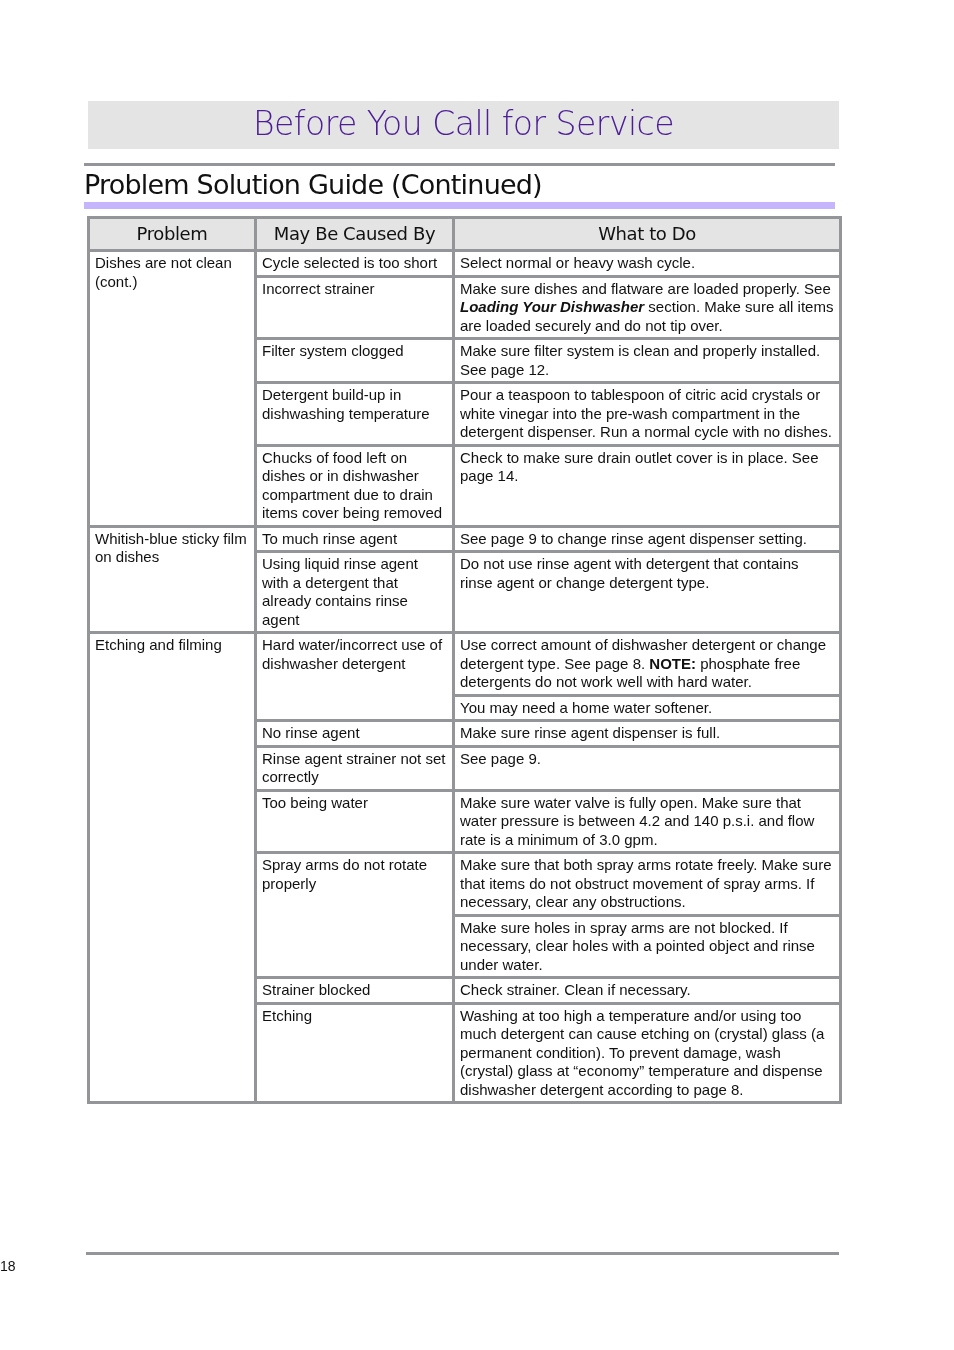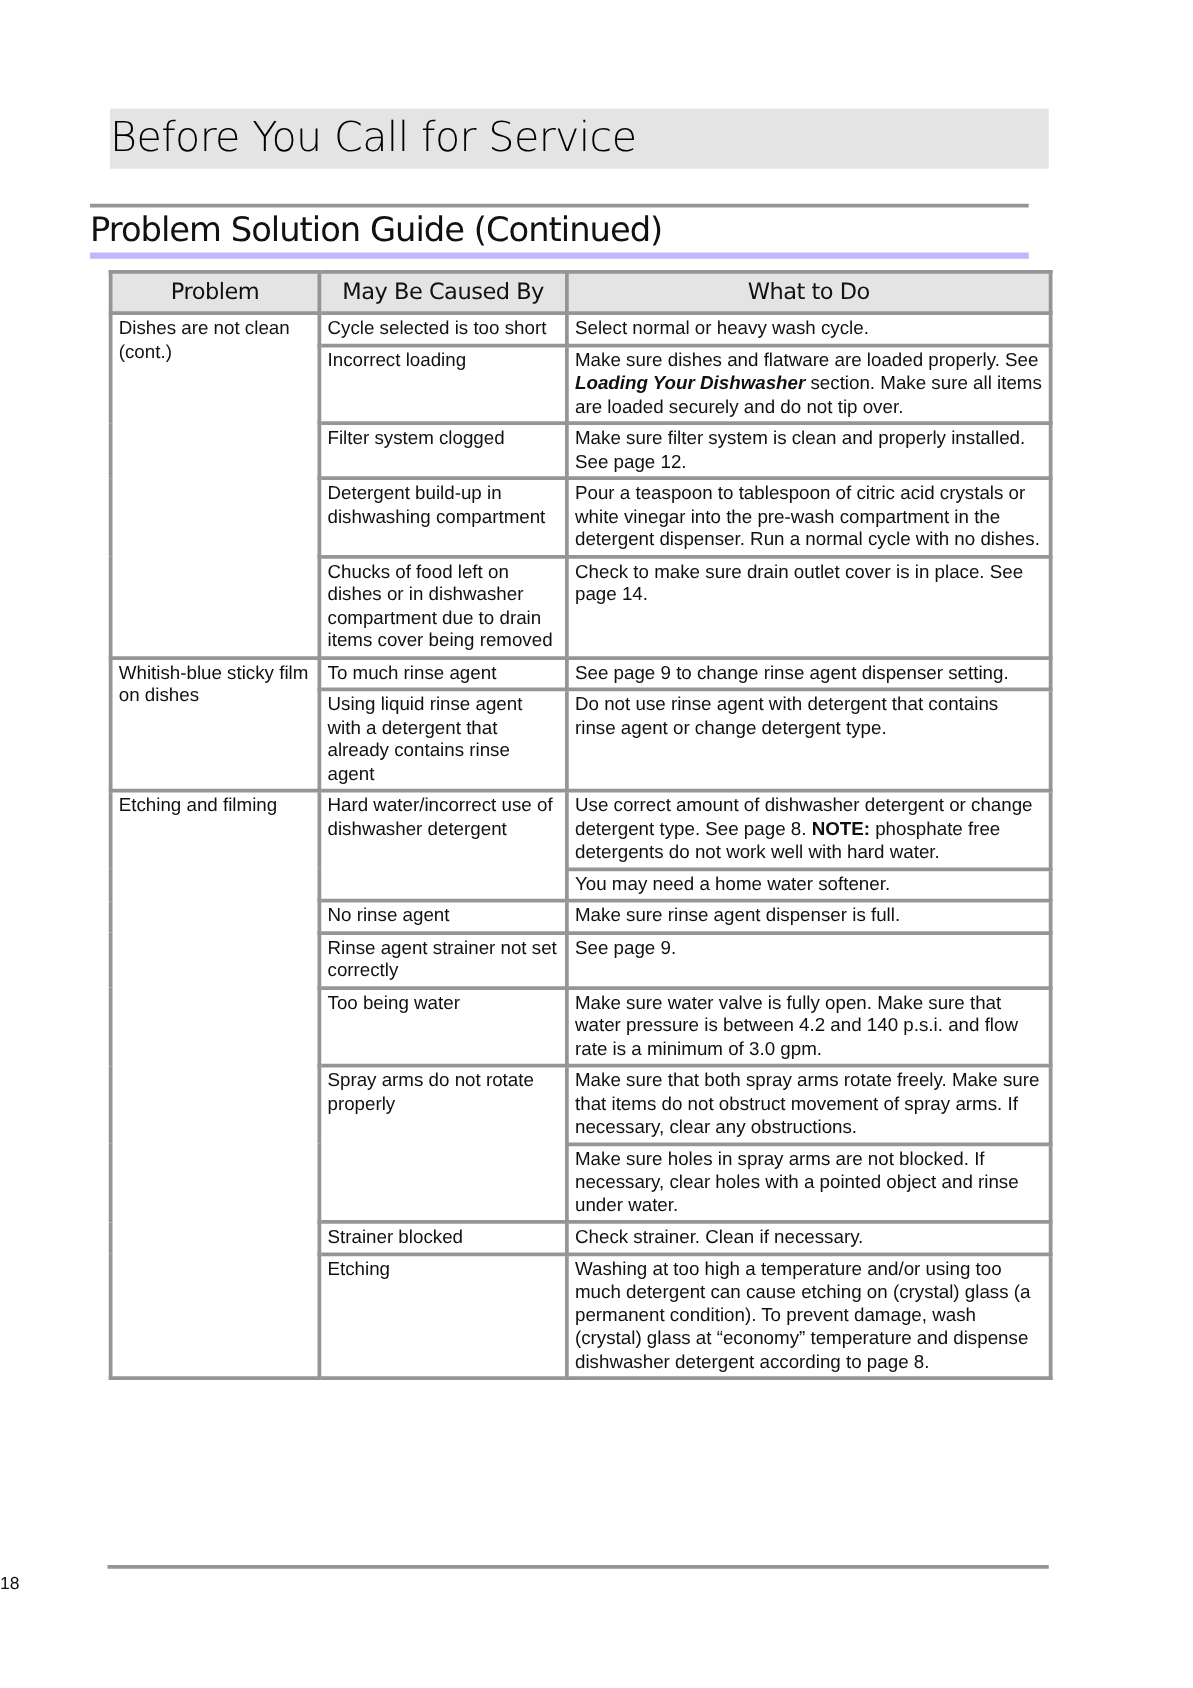--- a/index.html
+++ b/index.html
@@ -1,25 +1,25 @@
 <!DOCTYPE html>
 <html><head>
 <meta charset="utf-8">
 <style>
   html, body { margin: 0; padding: 0; background: #ffffff; }
   body { width: 954px; height: 1350px; position: relative; font-family: "Liberation Sans", sans-serif; color: #111; }
   .title-bar {
-    position: absolute; left: 88px; top: 87px; width: 751px; height: 48px;
-    background: #e4e4e5; 
-    font-family: "DejaVu Sans", sans-serif; font-weight: 300; font-size: 33px; line-height: 46px; color: #000000;
+    position: absolute; left: 88px; top: 101px; width: 751px; height: 48px;
+    background: #e4e4e5; text-align: center;
+    font-family: "DejaVu Sans", sans-serif; font-weight: 300; font-size: 33px; line-height: 46px; color: #4c1d95;
     letter-spacing: -0.5px;
   }
   .section-head {
-    position: absolute; left: 72px; top: 163px; width: 751px; height: 36px;
-    border-top: 3px solid #939598; border-bottom: 5px solid #c4b5fd;
+    position: absolute; left: 84px; top: 163px; width: 751px; height: 36px;
+    border-top: 3px solid #939598; border-bottom: 7px solid #c4b5fd;
   }
   .section-head span {
     display: block; font-family: "DejaVu Sans", sans-serif; font-size: 27px; line-height: 38px; color: #111; letter-spacing: -0.8px;
   }
   table.guide {
     position: absolute; left: 87px; top: 216px; width: 752px;
     border-collapse: collapse; border: 3px solid #939598; table-layout: fixed;
   }
   table.guide th, table.guide td {
     border: 3px solid #939598; vertical-align: top; text-align: left;
@@ -56,29 +56,29 @@
       <th>What to Do</th>
     </tr>
   </thead>
   <tbody id="guide-body">
       <tr>
         <td rowspan="5">Dishes are not clean (cont.)</td>
         <td rowspan="1">Cycle selected is too short</td>
         <td><span>Select normal or heavy wash cycle.</span></td>
       </tr>
       <tr>
-        <td rowspan="1">Incorrect loading</td>
+        <td rowspan="1">Incorrect strainer</td>
         <td><span>Make sure dishes and flatware are loaded properly. See </span><b class="bi">Loading Your Dishwasher</b><span> section. Make sure all items are loaded securely and do not tip over.</span></td>
       </tr>
       <tr>
         <td rowspan="1">Filter system clogged</td>
         <td><span>Make sure filter system is clean and properly installed. See page 12.</span></td>
       </tr>
       <tr>
-        <td rowspan="1">Detergent build-up in dishwashing compartment</td>
+        <td rowspan="1">Detergent build-up in dishwashing temperature</td>
         <td><span>Pour a teaspoon to tablespoon of citric acid crystals or white vinegar into the pre-wash compartment in the detergent dispenser. Run a normal cycle with no dishes.</span></td>
       </tr>
       <tr>
         <td rowspan="1">Chucks of food left on dishes or in dishwasher compartment due to drain items cover being removed</td>
         <td><span>Check to make sure drain outlet cover is in place. See page 14.</span></td>
       </tr>
       <tr>
         <td rowspan="2">Whitish-blue sticky film on dishes</td>
         <td rowspan="1">To much rinse agent</td>
         <td><span>See page 9 to change rinse agent dispenser setting.</span></td>

